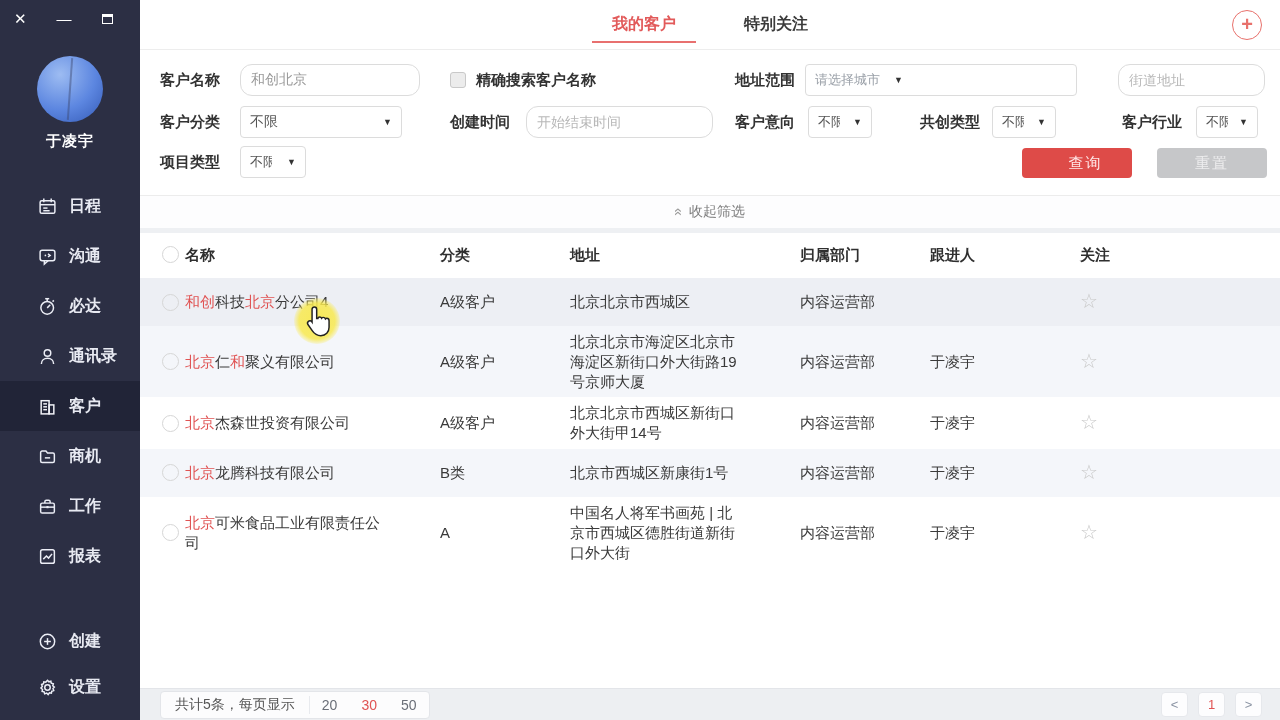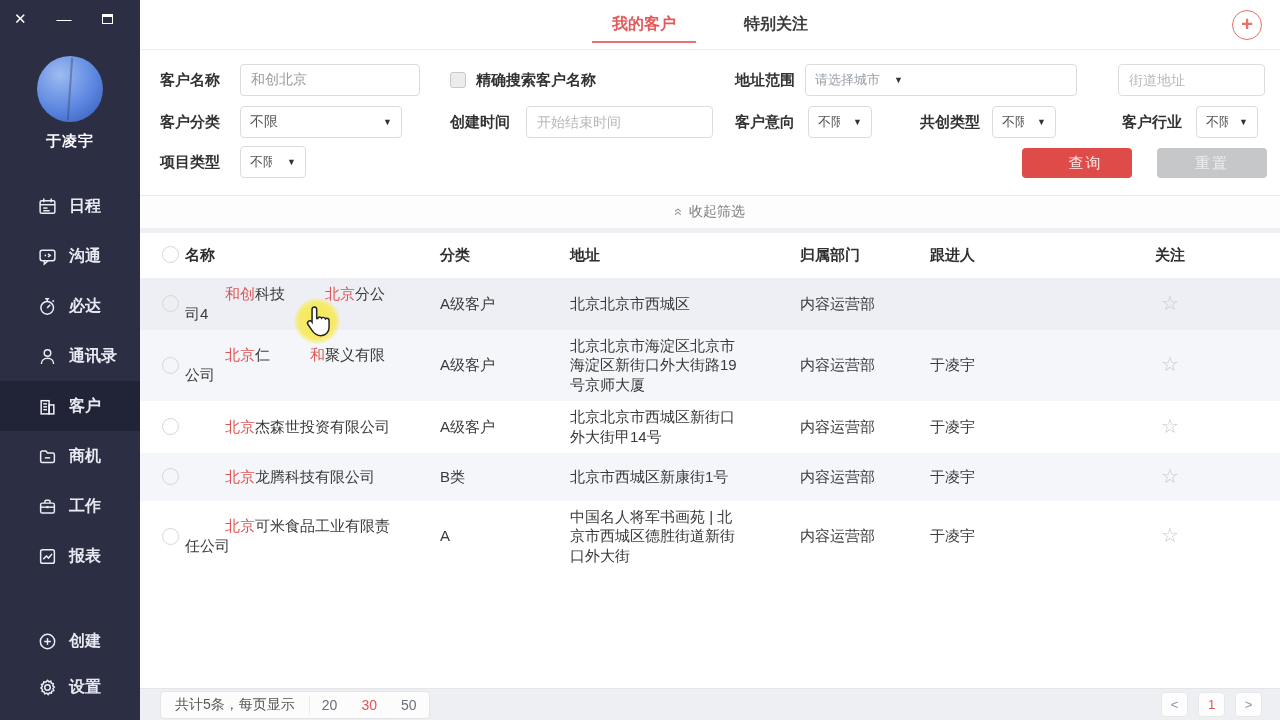--- a/index.html
+++ b/index.html
@@ -27,21 +27,21 @@
 
   .topbar { height:50px; border-bottom:1px solid #ededed; position:relative; display:flex; justify-content:center; align-items:center; gap:48px; }
   .tab { font-size:16px; font-weight:bold; color:#3a3a3a; padding:0 10px 0 10px; height:50px; line-height:48px; cursor:pointer; position:relative; }
   .tab.active { color:#e25a5a; }
   .tab.active:after { content:""; position:absolute; left:-10px; right:-10px; bottom:7px; height:2px; background:#e8706f; }
   .add-btn { position:absolute; right:18px; top:10px; width:30px; height:30px; border:1.6px solid #e8716c; border-radius:50%;
              color:#e8716c; font-size:20px; line-height:26px; text-align:center; cursor:pointer; font-weight:bold; }
 
   .filter-panel { position:relative; height:146px; border-bottom:1px solid #ececec; font-size:14px; }
   .f-label { position:absolute; font-weight:bold; color:#333; line-height:32px; font-size:15px; }
-  .f-input { position:absolute; height:32px; border:1px solid #dcdcdc; border-radius:4px; background:#fff; padding:0 10px;
+  .f-input { position:absolute; height:32px; border:1px solid #dcdcdc; border-radius:12px; background:#fff; padding:0 10px;
              font-size:14px; color:#999; font-family:inherit; outline:none; }
   .f-input::placeholder { color:#b8b8b8; }
   .f-select { position:absolute; height:32px; border:1px solid #dcdcdc; border-radius:4px; background:#fff; display:flex;
               align-items:center; padding:0 9px; cursor:pointer; font-size:13px; color:#555; }
   .f-select .caret { font-size:9px; color:#333; margin-left:auto; padding-left:6px; }
   .f-select.inline-caret .caret { margin-left:8px; }
   .f-select .val.clip { max-width:22px; overflow:hidden; white-space:nowrap; display:inline-block; }
   .f-select .val.placeholder { color:#9aa0a8; font-size:13px; }
   .checkbox-wrap { position:absolute; display:flex; align-items:center; gap:10px; height:32px; cursor:pointer; }
   .checkbox { width:16px; height:16px; border:1px solid #c9c9c9; border-radius:3px; background:#ececec; }
@@ -62,23 +62,23 @@
   .t-row { display:flex; align-items:center; padding:6px 0; font-size:15px; color:#3a3a3a; line-height:1.32; cursor:pointer; min-height:48px; }
   .t-row:nth-child(even) { background:#f4f6fa; }
   .t-row.hovered { background:#edeff4; }
   .cell { flex:0 0 auto; }
   .col-select { width:45px; padding-left:22px; }
   .col-name  { width:255px; padding-right:50px; }
   .col-cat   { width:130px; }
   .col-addr  { width:230px; padding-right:61px; }
   .col-dept  { width:130px; }
   .col-follow{ width:150px; }
-  .col-star  { flex:1 1 auto; text-align:center; padding-right:20px; }
+  .col-star  { flex:1 1 auto; text-align:left; padding-right:20px; }
   .row-radio, .head-radio { width:17px; height:17px; border:1px solid #d6d6d6; border-radius:50%; background:transparent; }
-  .hl { color:#e05353;margin-left:40px; }
+  .hl { color:#e05353; }
   .star { font-size:20px; color:#c9c9c9; line-height:1; }
 
   
   .footer { height:32px; background:#edeff2; border-top:1px solid #e3e5e9; display:flex; align-items:center; padding:0 18px 0 20px; }
   .page-pill { display:flex; align-items:center; height:28px; background:#fcfcfd; border:1px solid #e3e5e9; border-radius:4px; font-size:14px; color:#555; }
   .page-pill .total { padding:0 14px; border-right:1px solid #e8eaee; }
   .page-size { padding:0 12px; color:#6a6f78; cursor:pointer; }
   .page-size.active { color:#e05353; }
   .pager { margin-left:auto; display:flex; gap:10px; }
   .pg-btn { width:27px; height:25px; background:#fdfdfe; border:1px solid #e6e8ec; border-radius:4px; text-align:center;

